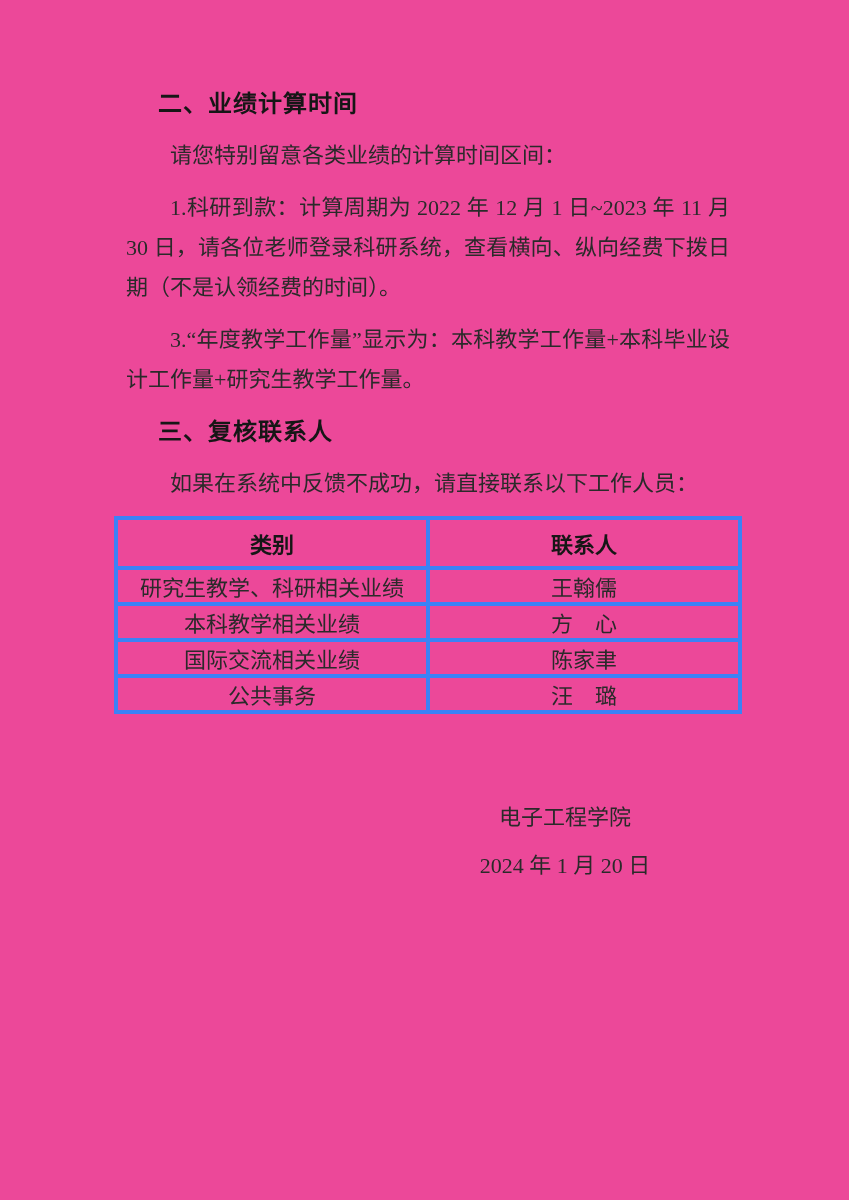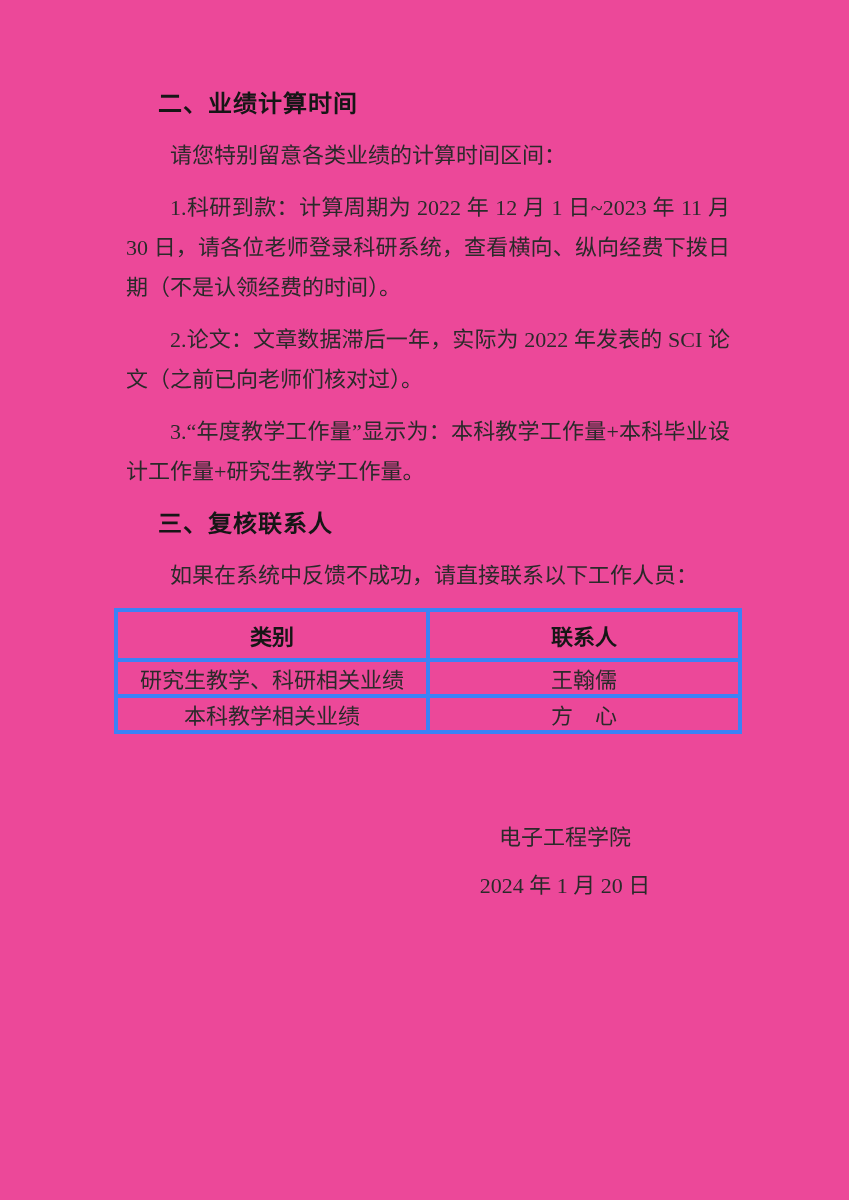--- a/index.html
+++ b/index.html
@@ -83,21 +83,20 @@
 
 <div class="page">
   <div class="content">
 
     <h2 class="sec-heading">二、业绩计算时间</h2>
 
     <p class="para">请您特别留意各类业绩的计算时间区间：</p>
 
     <p class="para">1.科研到款：计算周期为 2022 年 12 月 1 日~2023 年 11 月 30 日，请各位老师登录科研系统，查看横向、纵向经费下拨日期（不是认领经费的时间）。</p>
 
-    <p class="para">2.论文：文章数据滞后一年，实际为 2022 年发表的 SCI 论文（之前已向老师们核对过）。</p>
 
     <p class="para">3.“年度教学工作量”显示为：本科教学工作量+本科毕业设计工作量+研究生教学工作量。</p>
 
 
     <h2 class="sec-heading">三、复核联系人</h2>
 
     <p class="para">如果在系统中反馈不成功，请直接联系以下工作人员：</p>
 
     <table class="contact-table">
       <thead>
@@ -108,20 +107,28 @@
       </thead>
       <tbody>
         <tr>
           <td>研究生教学、科研相关业绩</td>
           <td>王翰儒</td>
         </tr>
         <tr>
           <td>本科教学相关业绩</td>
           <td>方　心</td>
         </tr>
+        <tr>
+          <td>国际交流相关业绩</td>
+          <td>陈家聿</td>
+        </tr>
+        <tr>
+          <td>公共事务</td>
+          <td>汪　璐</td>
+        </tr>
       </tbody>
     </table>
 
     <div class="signature">
       <div>电子工程学院</div>
       <div>2024 年 1 月 20 日</div>
     </div>
 
   </div>
 </div>

